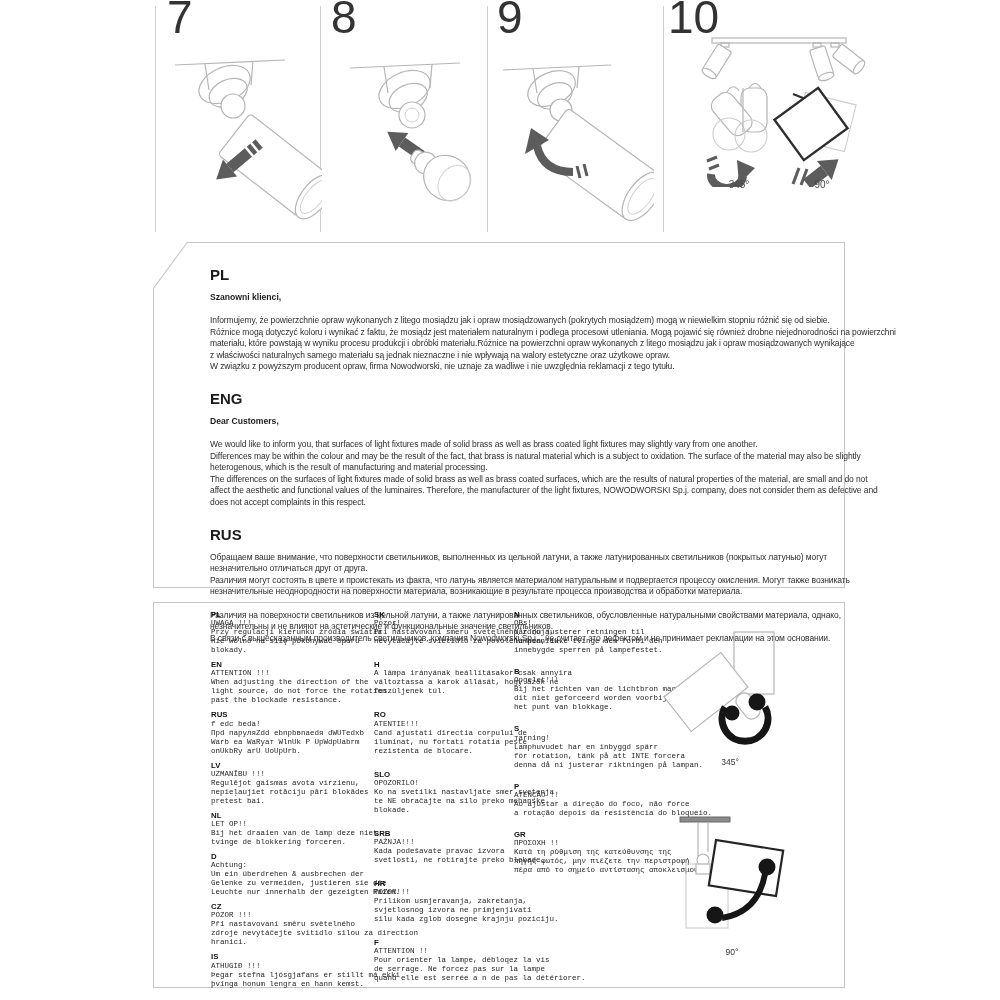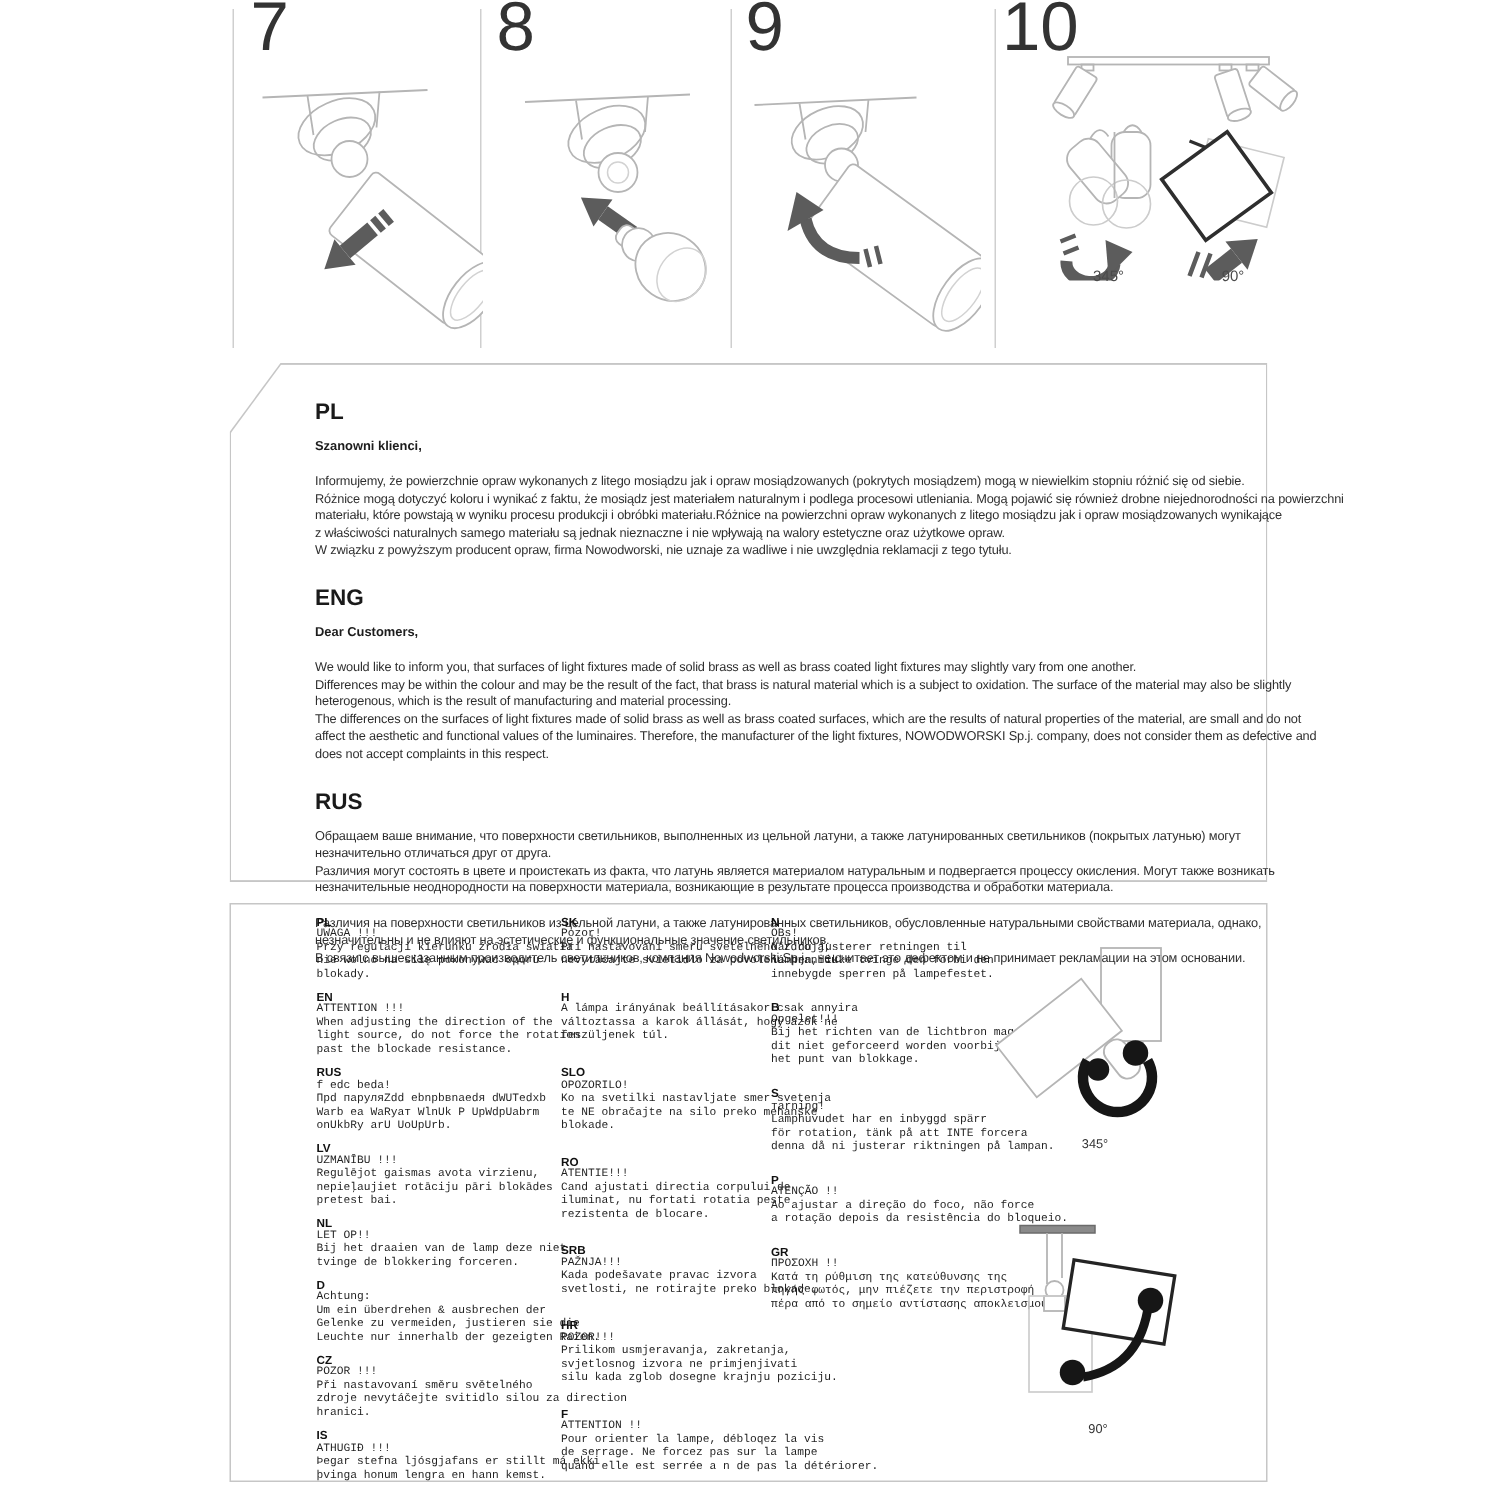--- a/index.html
+++ b/index.html
@@ -287,32 +287,32 @@
 Pri nastavovaní smeru svetelného zdroja,
 nevytáčajte svietidlo za povolenú hranicu.</div>
       </div>
       <div class="entry">
         <div class="lang">H</div>
         <div class="lines">A lámpa irányának beállításakor csak annyira
 változtassa a karok állását, hogy azok ne
 feszüljenek túl.</div>
       </div>
       <div class="entry">
+        <div class="lang">RO</div>
+        <div class="lines">ATENTIE!!!
+Cand ajustati directia corpului de
+iluminat, nu fortati rotatia peste
+rezistenta de blocare.</div>
+      </div>
+      <div class="entry">
         <div class="lang">SLO</div>
         <div class="lines">OPOZORILO!
 Ko na svetilki nastavljate smer svetenja
 te NE obračajte na silo preko mehanske
 blokade.</div>
-      </div>
-      <div class="entry">
-        <div class="lang">RO</div>
-        <div class="lines">ATENTIE!!!
-Cand ajustati directia corpului de
-iluminat, nu fortati rotatia peste
-rezistenta de blocare.</div>
       </div>
       <div class="entry">
         <div class="lang">SRB</div>
         <div class="lines">PAŽNJA!!!
 Kada podešavate pravac izvora
 svetlosti, ne rotirajte preko blokade.</div>
       </div>
       <div class="entry">
         <div class="lang">HR</div>
         <div class="lines">POZOR!!!

